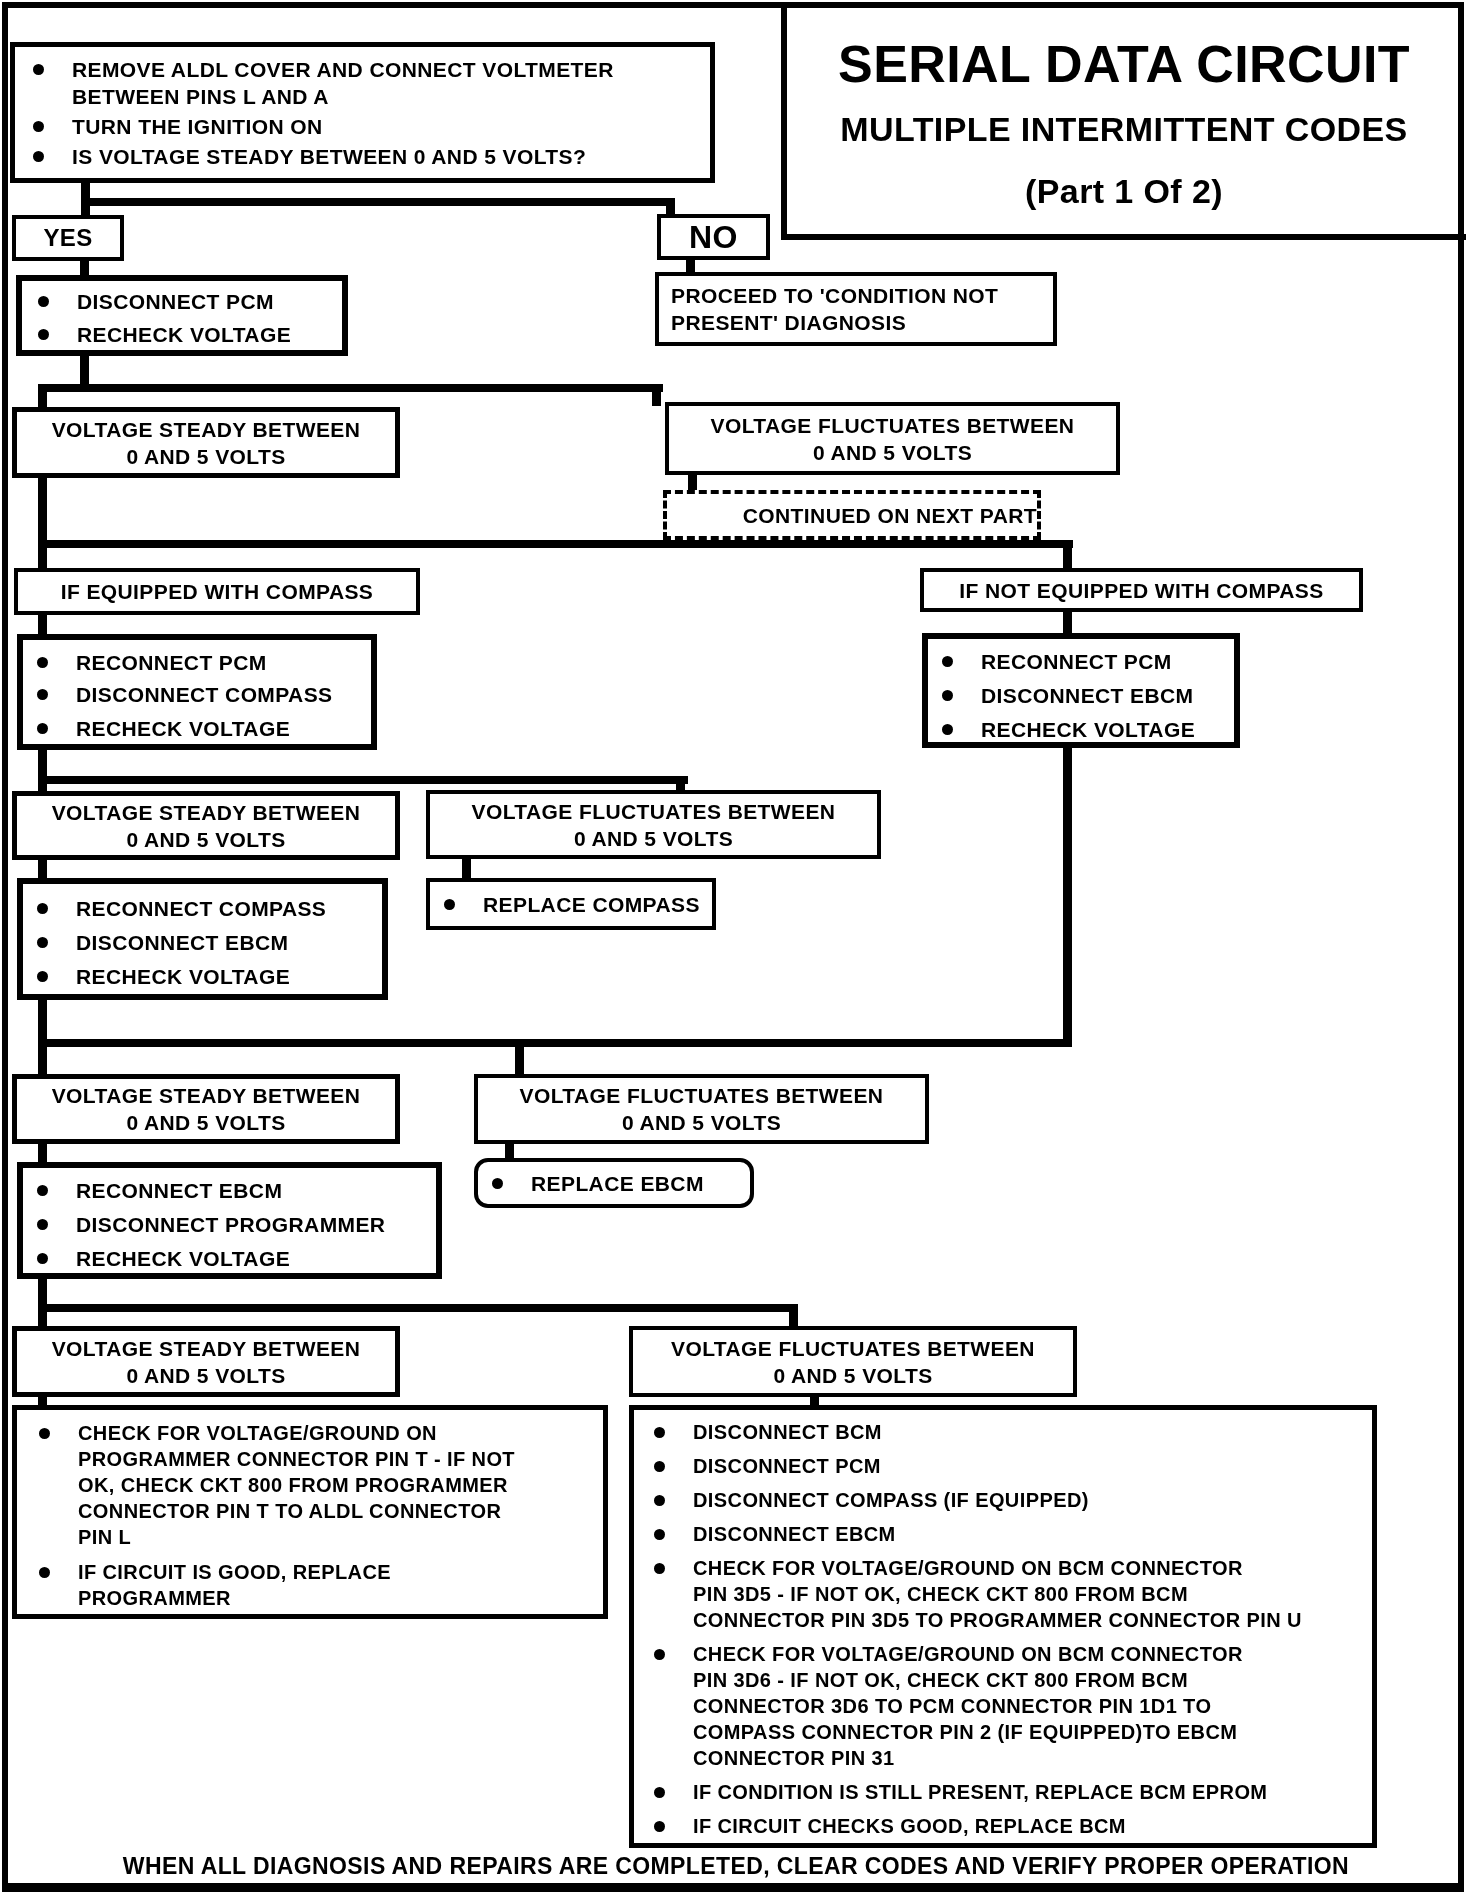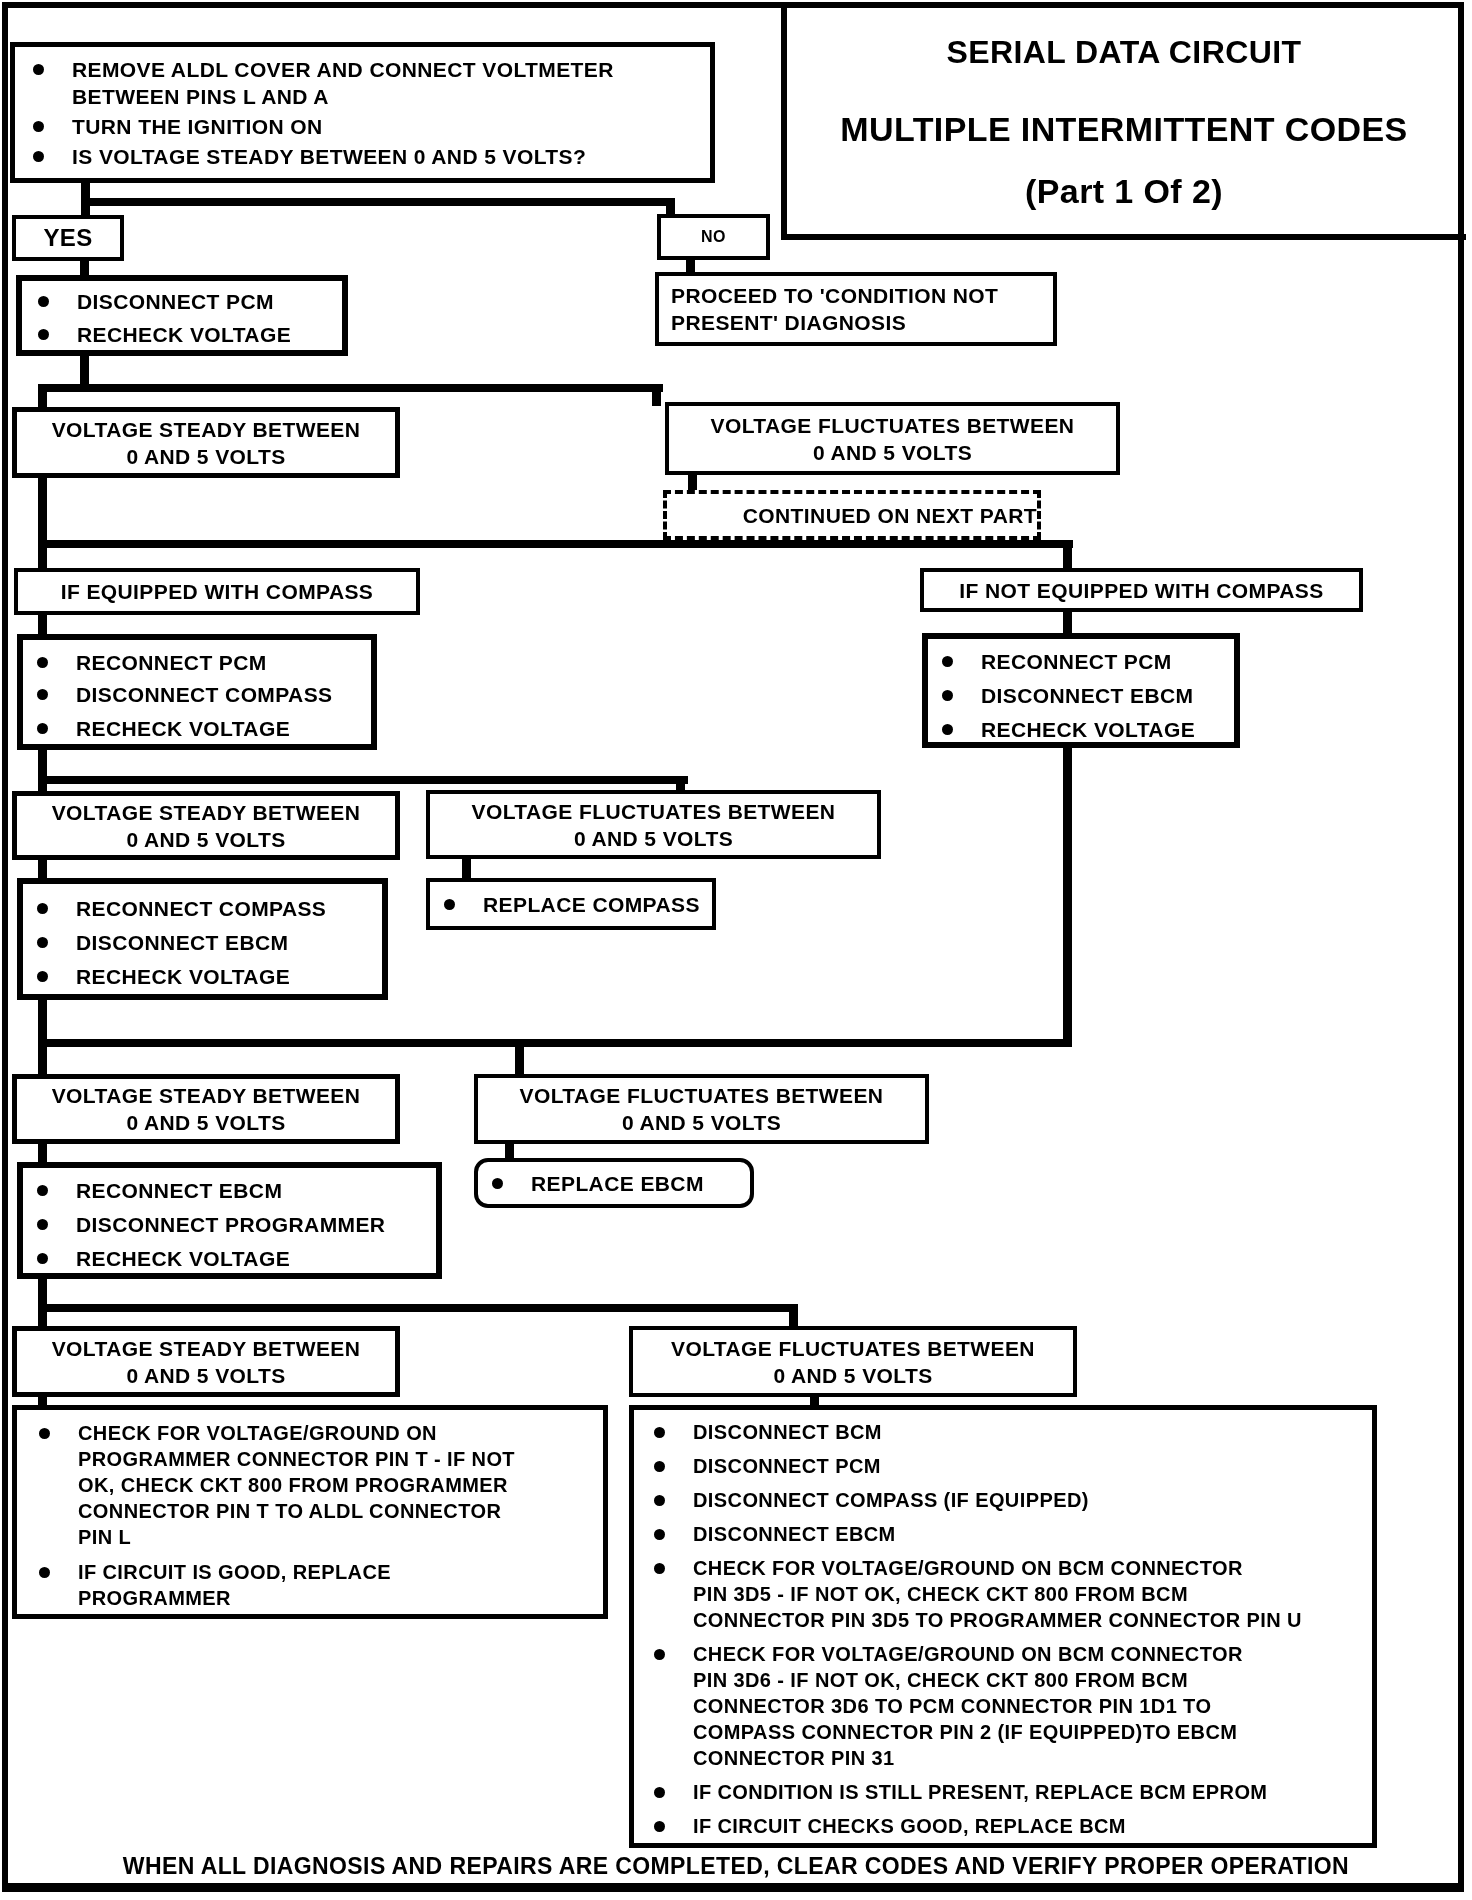--- a/index.html
+++ b/index.html
@@ -61,21 +61,21 @@
   <div class="line" style="left:38px;top:1276px;width:9px;height:34px;"></div>
   <div class="line" style="left:38px;top:1304px;width:760px;height:8px;"></div>
   <div class="line" style="left:789px;top:1304px;width:9px;height:25px;"></div>
   <div class="line" style="left:38px;top:1304px;width:9px;height:25px;"></div>
   <div class="line" style="left:38px;top:1393px;width:9px;height:15px;"></div>
   <div class="line" style="left:810px;top:1392px;width:9px;height:16px;"></div>
 
   <div class="line" style="left:781px;top:4px;width:6px;height:236px;"></div>
   <div class="line" style="left:781px;top:234px;width:685px;height:6px;"></div>
 
-  <div class="title-line" style="top:34px;font-size:32px;">SERIAL DATA CIRCUIT</div>
+  <div class="title-line" style="top:34px;font-size:52px;">SERIAL DATA CIRCUIT</div>
   <div class="title-line" style="top:110px;font-size:34px;">MULTIPLE INTERMITTENT CODES</div>
   <div class="title-line" style="top:172px;font-size:34px;">(Part 1 Of 2)</div>
 
   <div class="box b5" style="left:10px;top:42px;width:705px;height:141px;padding:9px 0 0 18px;">
     <div class="bi t21">
         <span class="dot"></span>
         <span class="bt pre">REMOVE ALDL COVER AND CONNECT VOLTMETER
 BETWEEN PINS L AND A</span>
       </div>
     <div class="bi t21" style="margin-top:3px;">
@@ -84,21 +84,21 @@
       </div>
     <div class="bi t21" style="margin-top:3px;">
         <span class="dot"></span>
         <span class="bt">IS VOLTAGE STEADY BETWEEN 0 AND 5 VOLTS?</span>
       </div>
   </div>
 
   <div class="box center" style="left:12px;top:215px;width:112px;height:46px;font-size:24px;justify-content:center;">
     <span>YES</span>
   </div>
-  <div class="box center" style="left:657px;top:214px;width:113px;height:46px;font-size:16px;">
+  <div class="box center" style="left:657px;top:214px;width:113px;height:46px;font-size:32px;">
     <span>NO</span>
   </div>
 
   <div class="box b6" style="left:16px;top:275px;width:332px;height:81px;padding:5px 0 0 16px;">
     <div class="bi t21" style="margin-top:2px;">
         <span class="dot"></span>
         <span class="bt">DISCONNECT PCM</span>
       </div>
     <div class="bi t21" style="margin-top:6px;">
         <span class="dot"></span>

